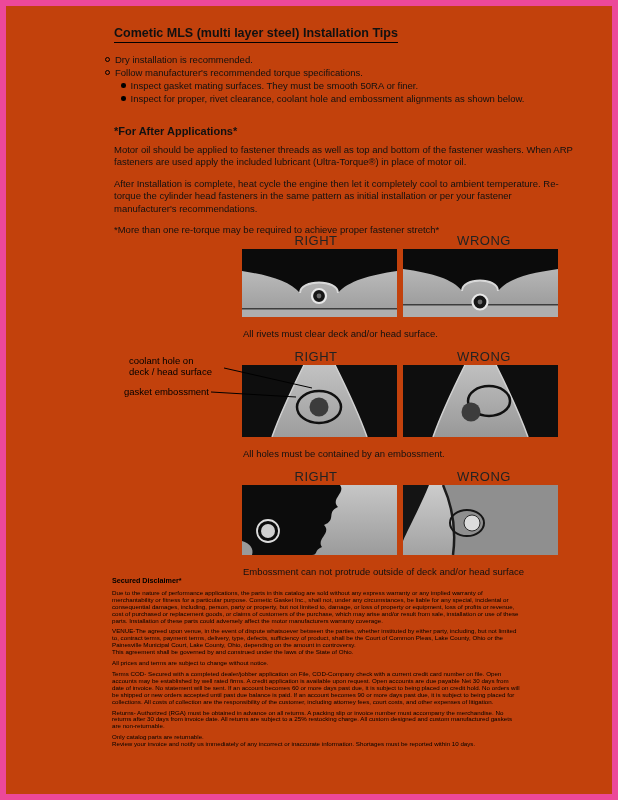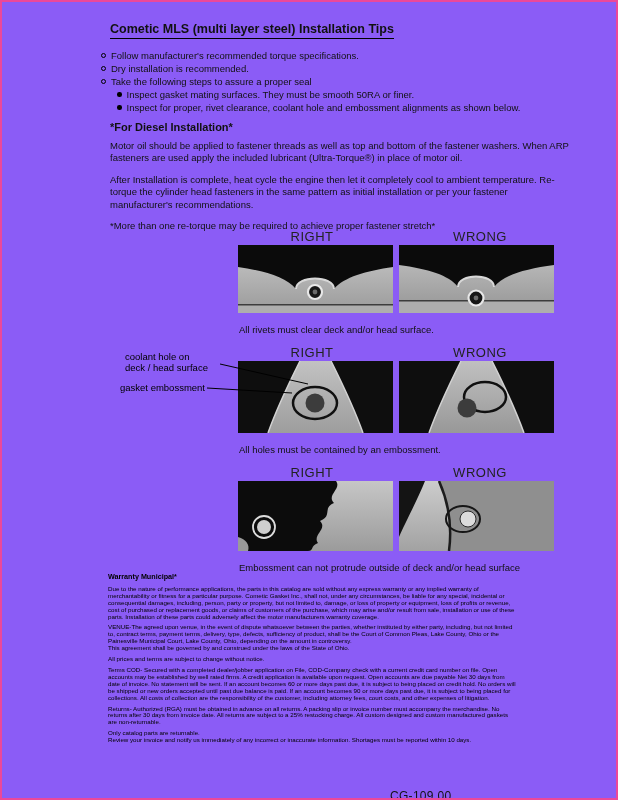--- a/index.html
+++ b/index.html
@@ -4,21 +4,21 @@
 <style>
   * { margin:0; padding:0; box-sizing:border-box; }
   html,body { background:#ffffff; }
   body {
     width:618px; height:800px;
     font-family:"Liberation Sans", sans-serif;
     color:#111;
   }
   .page {
     position:relative; width:618px; height:800px;
-    background:#8b5cf6; border:2px solid #ec4899; overflow:hidden;
+    background:#c2410c; border:6px solid #ec4899; overflow:hidden;
   }
   
   .title { position:absolute; top:20px; left:108px; font-size:12.5px; font-weight:bold; }
   .title .ul { border-bottom:1.5px solid #000; padding-bottom:2px; }
 
   
   .tips { position:absolute; top:47px; left:99px; width:470px; list-style:none; font-size:9.5px; line-height:13px; }
   .tip { display:flex; align-items:flex-start; }
   .marker-circ { flex:none; width:5px; height:5px; border:1px solid #000; border-radius:50%; margin:4px 5px 0 0; }
   .subtips { list-style:none; margin-left:16px; }
@@ -57,46 +57,42 @@
 
 <div class="page">
 
   <div class="title">
     <span class="ul">Cometic MLS (multi layer steel) Installation Tips</span>
   </div>
 
   <ul class="tips">
     <li class="tip">
       <span class="marker-circ"></span>
-      <span>Follow manufacturer's recommended torque specifications.</span>
-    </li>
-    <li class="tip">
-      <span class="marker-circ"></span>
       <span>Dry installation is recommended.</span>
     </li>
     <li class="tip">
       <span class="marker-circ"></span>
-      <span>Take the following steps to assure a proper seal</span>
+      <span>Follow manufacturer's recommended torque specifications.</span>
     </li>
     <li>
       <ul class="subtips">
         <li class="subtip">
           <span class="marker-dot"></span>
           <span>Inspect gasket mating surfaces.  They must be smooth 50RA or finer.</span>
         </li>
         <li class="subtip">
           <span class="marker-dot"></span>
           <span>Inspect for proper, rivet clearance, coolant hole and embossment alignments as shown below.</span>
         </li>
       </ul>
     </li>
   </ul>
 
   <section class="diesel">
-    <h2>*For Diesel Installation*</h2>
+    <h2>*For After Applications*</h2>
     <p>Motor oil should be applied to fastener threads as well as top and bottom of the fastener washers. When ARP fasteners are used apply the included lubricant (Ultra-Torque®) in place of motor oil.</p>
     <p>After Installation is complete, heat cycle the engine then let it completely cool to ambient temperature. Re-torque the cylinder head fasteners in the same pattern as initial installation or per your fastener manufacturer's recommendations.</p>
     <p>*More than one re-torque may be required to achieve proper fastener stretch*</p>
   </section>
 
   <section class="diagrams">
 
     <div class="dg-head">
       <span>RIGHT</span>
       <span>WRONG</span>
@@ -213,21 +209,21 @@
     <div>coolant hole on</div>
     <div>deck / head surface</div>
   </div>
   <div class="ann ann-emboss">gasket embossment</div>
   <svg class="leader-lines" width="130" height="45" viewBox="0 0 130 45">
     <line x1="22" y1="9" x2="110" y2="29" stroke="#000" stroke-width="1"></line>
     <line x1="9" y1="33" x2="94" y2="38" stroke="#000" stroke-width="1"></line>
   </svg>
 
   <section class="disclaimer">
-    <h3>Warranty Municipal*</h3>
+    <h3>Secured Disclaimer*</h3>
     <p>Due to the nature of performance applications, the parts in this catalog are sold without any express warranty or any implied warranty of merchantability or fitness for a particular purpose.  Cometic Gasket Inc., shall not, under any circumstances, be liable for any special, incidental or consequential damages, including, person, party or property, but not limited to, damage, or loss of property or equipment, loss of profits or revenue, cost of purchased or replacement goods, or claims of customers of the purchase, which may arise and/or result from sale, installation or use of these parts.  Installation of these parts could adversely affect the motor manufacturers warranty coverage.</p>
     <p class="tight">VENUE-The agreed upon venue, in the event of dispute whatsoever between the parties, whether instituted by either party, including, but not limited to, contract terms, payment terms, delivery, type, defects, sufficiency of product, shall be the Court of Common Pleas, Lake County, Ohio or the Painesville Municipal Court, Lake County, Ohio, depending on the amount in controversy.</p>
     <p>This agreement shall be governed by and construed under the laws of the State of Ohio.</p>
     <p>All prices and terms are subject to change without notice.</p>
     <p>Terms COD- Secured with a completed dealer/jobber application on File, COD-Company check with a current credit card number on file.  Open accounts may be established by well rated firms.  A credit application is available upon request.  Open accounts are due payable Net 30 days from date of invoice.  No statement will be sent.  If an account becomes 60 or more days past due, it is subject to being placed on credit hold.  No orders will be shipped or new orders accepted until past due balance is paid.  If an account becomes 90 or more days past due, it is subject to being placed for collections.  All costs of collection are the responsibility of the customer, including attorney fees, court costs, and other expenses of litigation.</p>
     <p>Returns- Authorized (RGA) must be obtained in advance on all returns.  A packing slip or invoice number must accompany the merchandise.  No returns after 30 days from invoice date.  All returns are subject to a 25% restocking charge.  All custom designed and custom manufactured gaskets are non-returnable.</p>
     <p class="tight">Only catalog parts are returnable.</p>
     <p>Review your invoice and notify us immediately of any incorrect or inaccurate information.  Shortages must be reported within 10 days.</p>
   </section>
 

